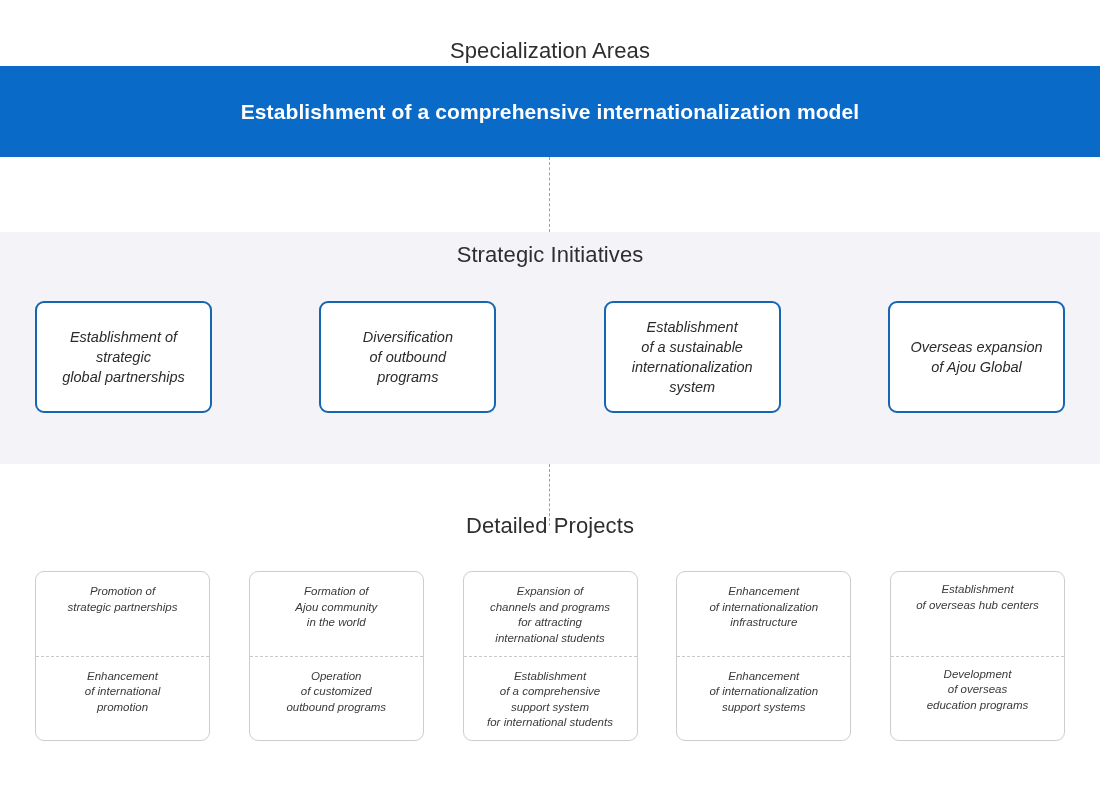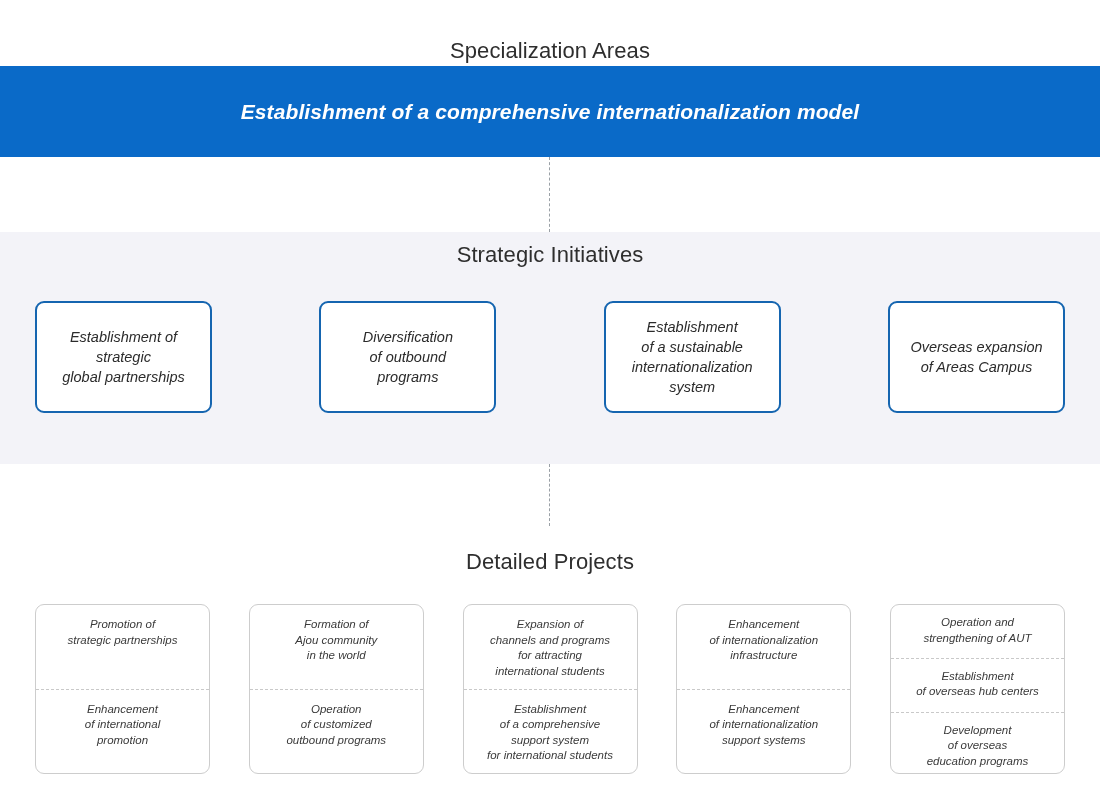--- a/index.html
+++ b/index.html
@@ -32,21 +32,20 @@
   }
 
   #banner {
     position: absolute;
     left: 0; top: 66px;
     width: 1100px; height: 91px;
     background: #0a6ac8;
     display: flex;
     align-items: center;
     justify-content: center;
-    font-style: italic;
   }
   #banner-text {
     color: #ffffff;
     font-size: 21px;
     font-weight: 700;
     letter-spacing: 0.1px;
     text-align: center;
   }
 
   
@@ -99,25 +98,25 @@
     font-size: 14.5px;
     line-height: 20px;
     text-align: center;
     color: #2b2b2b;
     white-space: pre-line;
   }
 
   
   #level3-heading {
     position: absolute;
-    left: 0; top: 548px; width: 1100px;
+    left: 0; top: 512px; width: 1100px;
     line-height: 28px;
   }
 
-  #level3-row { top: 604px; }
+  #level3-row { top: 571px; }
 
   .project-box {
     width: 175px;
     height: 170px;
     box-sizing: border-box;
     border: 1px solid #cdcdcd;
     border-radius: 9px;
     background: #ffffff;
     display: flex;
     flex-direction: column;
@@ -172,21 +171,21 @@
 programs</span>
   </div>
   <div class="initiative-box">
     <span class="initiative-label">Establishment
 of a sustainable
 internationalization
 system</span>
   </div>
   <div class="initiative-box">
     <span class="initiative-label">Overseas expansion
-of Areas Campus</span>
+of Ajou Global</span>
   </div>
 </div>
 
 <div class="connector" id="connector-bottom"></div>
 
 <div class="section-heading" id="level3-heading">Detailed Projects</div>
 
 <div class="row" id="level3-row">
 
   <div class="project-box">
@@ -237,24 +236,20 @@
     </div>
     <div class="project-seg">
       <span class="project-label">Enhancement
 of internationalization
 support systems</span>
     </div>
   </div>
 
   <div class="project-box">
     <div class="project-seg three">
-      <span class="project-label">Operation and
-strengthening of AUT</span>
-    </div>
-    <div class="project-seg three">
       <span class="project-label">Establishment
 of overseas hub centers</span>
     </div>
     <div class="project-seg three">
       <span class="project-label">Development
 of overseas
 education programs</span>
     </div>
   </div>
 

